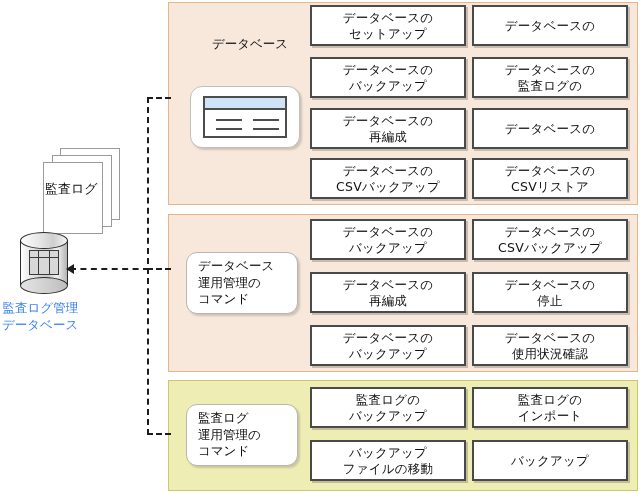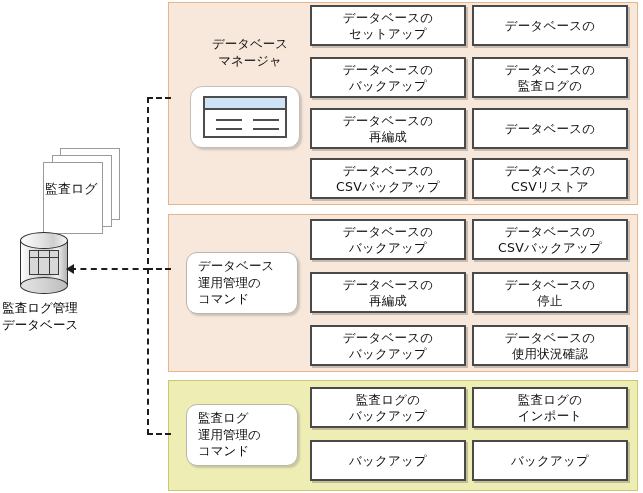--- a/index.html
+++ b/index.html
@@ -131,22 +131,22 @@
     border:1px solid #2d2d2d;border-radius:50%;
     background:linear-gradient(90deg,#e4e4e4 0%,#d2d2d2 50%,#bdbdbd 100%);
   }
   .cyl-grid{
     position:absolute;left:9px;top:18px;width:30px;height:25px;
     box-sizing:border-box;border:1px solid #3a3a3a;background:#d8d8d8;
   }
   .gl{position:absolute;background:#3a3a3a;}
   .dblabel{
     position:absolute;
-    font-size:12.5px;line-height:1.32;color:#000000;
-    text-align:center;
+    font-size:12.5px;line-height:1.32;color:#3b82f6;
+    text-align:right;
   }
   .dblabel span{display:block;white-space:nowrap;}
 
   
   .vline{
     position:absolute;width:0;
     border-left:2px dashed #1c1c1c;
   }
   .hline{
     position:absolute;height:0;
@@ -193,21 +193,20 @@
 
   <div class="vline" style="left:147px;top:97px;height:338px;"></div>
   <div class="hline" style="left:147px;top:97px;width:24px;"></div>
   <div class="hline" style="left:147px;top:268px;width:24px;"></div>
   <div class="hline" style="left:147px;top:433px;width:24px;"></div>
   <div class="hline" style="left:70px;top:268px;width:79px;"></div>
   <div class="arrowhead" style="left:66px;top:264px;"></div>
 
   <div class="plainlabel" style="left:190px;top:36px;width:120px;">
     <span>データベース</span>
-    <span>マネージャ</span>
   </div>
 
   <div class="dbm-icon" style="left:190px;top:86px;width:110px;height:62px;">
     <div class="dbm-win">
       <div class="dbm-title"></div>
       <div class="dbm-rule" style="left:11px;top:21px;width:26px;"></div>
       <div class="dbm-rule" style="left:11px;top:30px;width:26px;"></div>
       <div class="dbm-rule" style="left:48px;top:21px;width:26px;"></div>
       <div class="dbm-rule" style="left:48px;top:30px;width:26px;"></div>
     </div>
@@ -284,18 +283,19 @@
   <div class="cmd" style="left:310px;top:387px;width:156px;height:41px;">
     <span>監査ログの</span>
     <span>バックアップ</span>
   </div>
   <div class="cmd" style="left:472px;top:387px;width:156px;height:41px;">
     <span>監査ログの</span>
     <span>インポート</span>
   </div>
   <div class="cmd" style="left:310px;top:440px;width:156px;height:41px;">
     <span>バックアップ</span>
+    <span>ファイルの移動</span>
   </div>
   <div class="cmd" style="left:472px;top:440px;width:156px;height:41px;">
     <span>バックアップ</span>
   </div>
 
 </div>
 
 </body></html>

